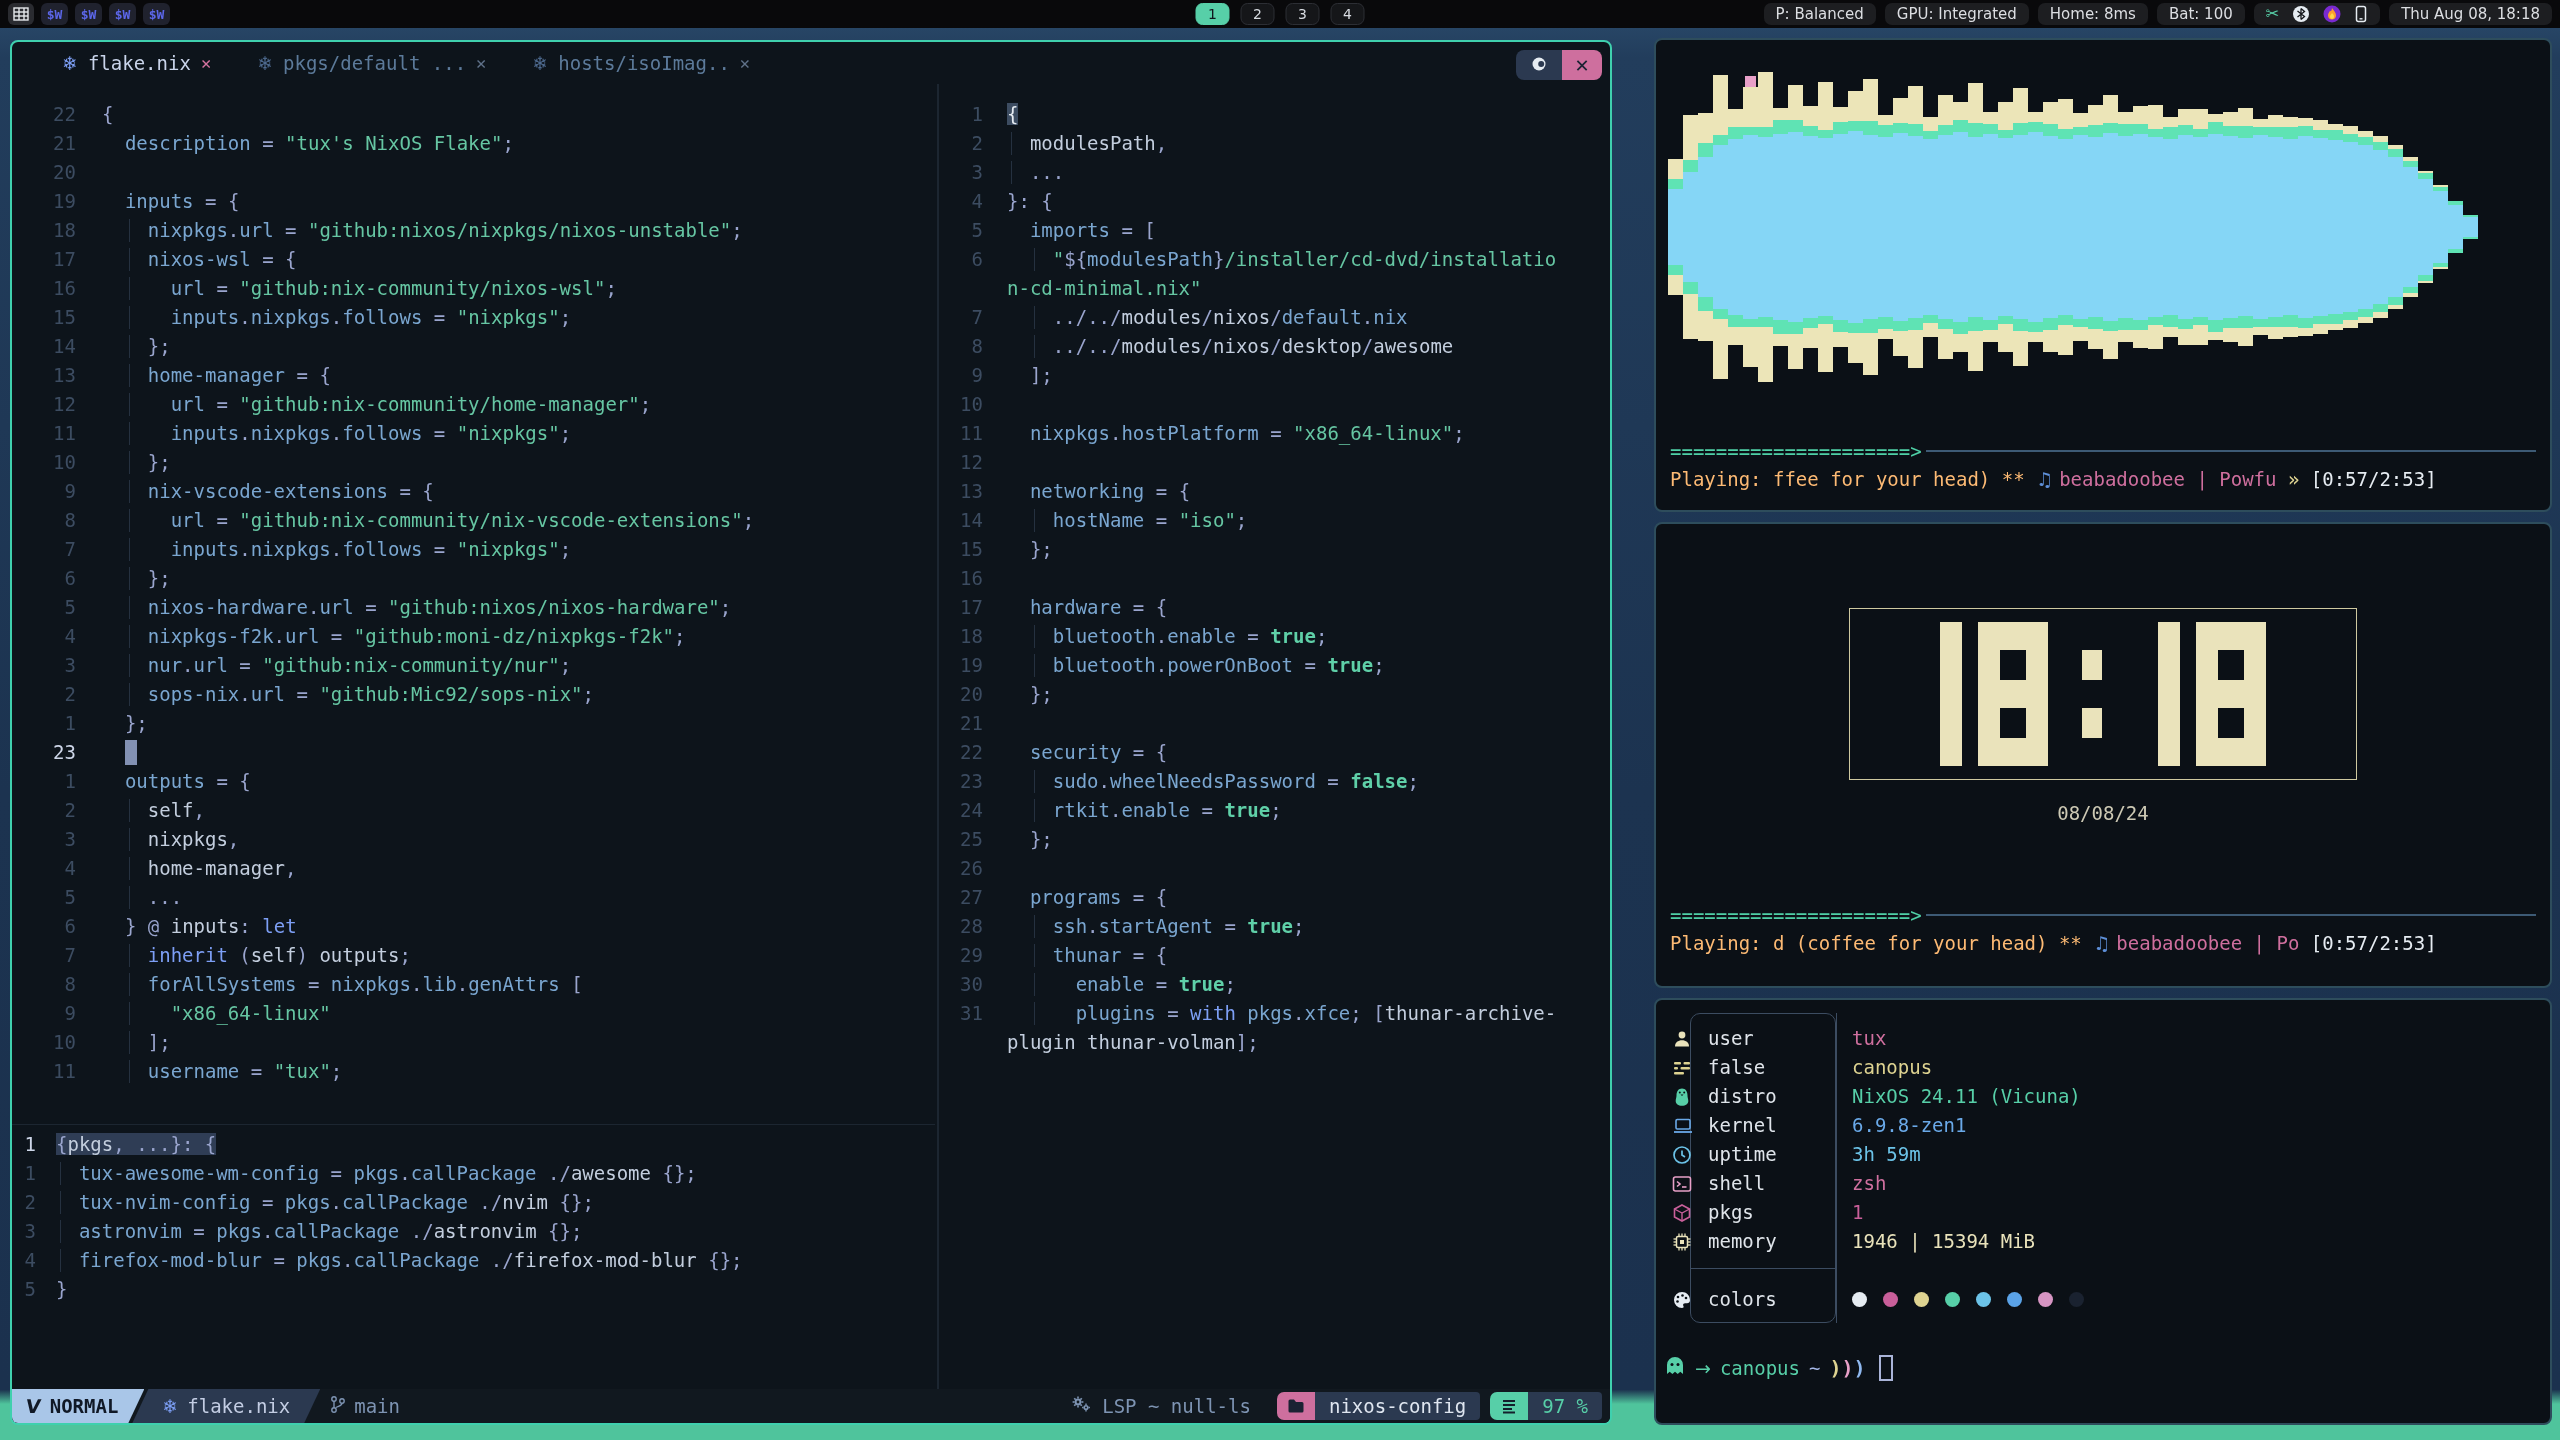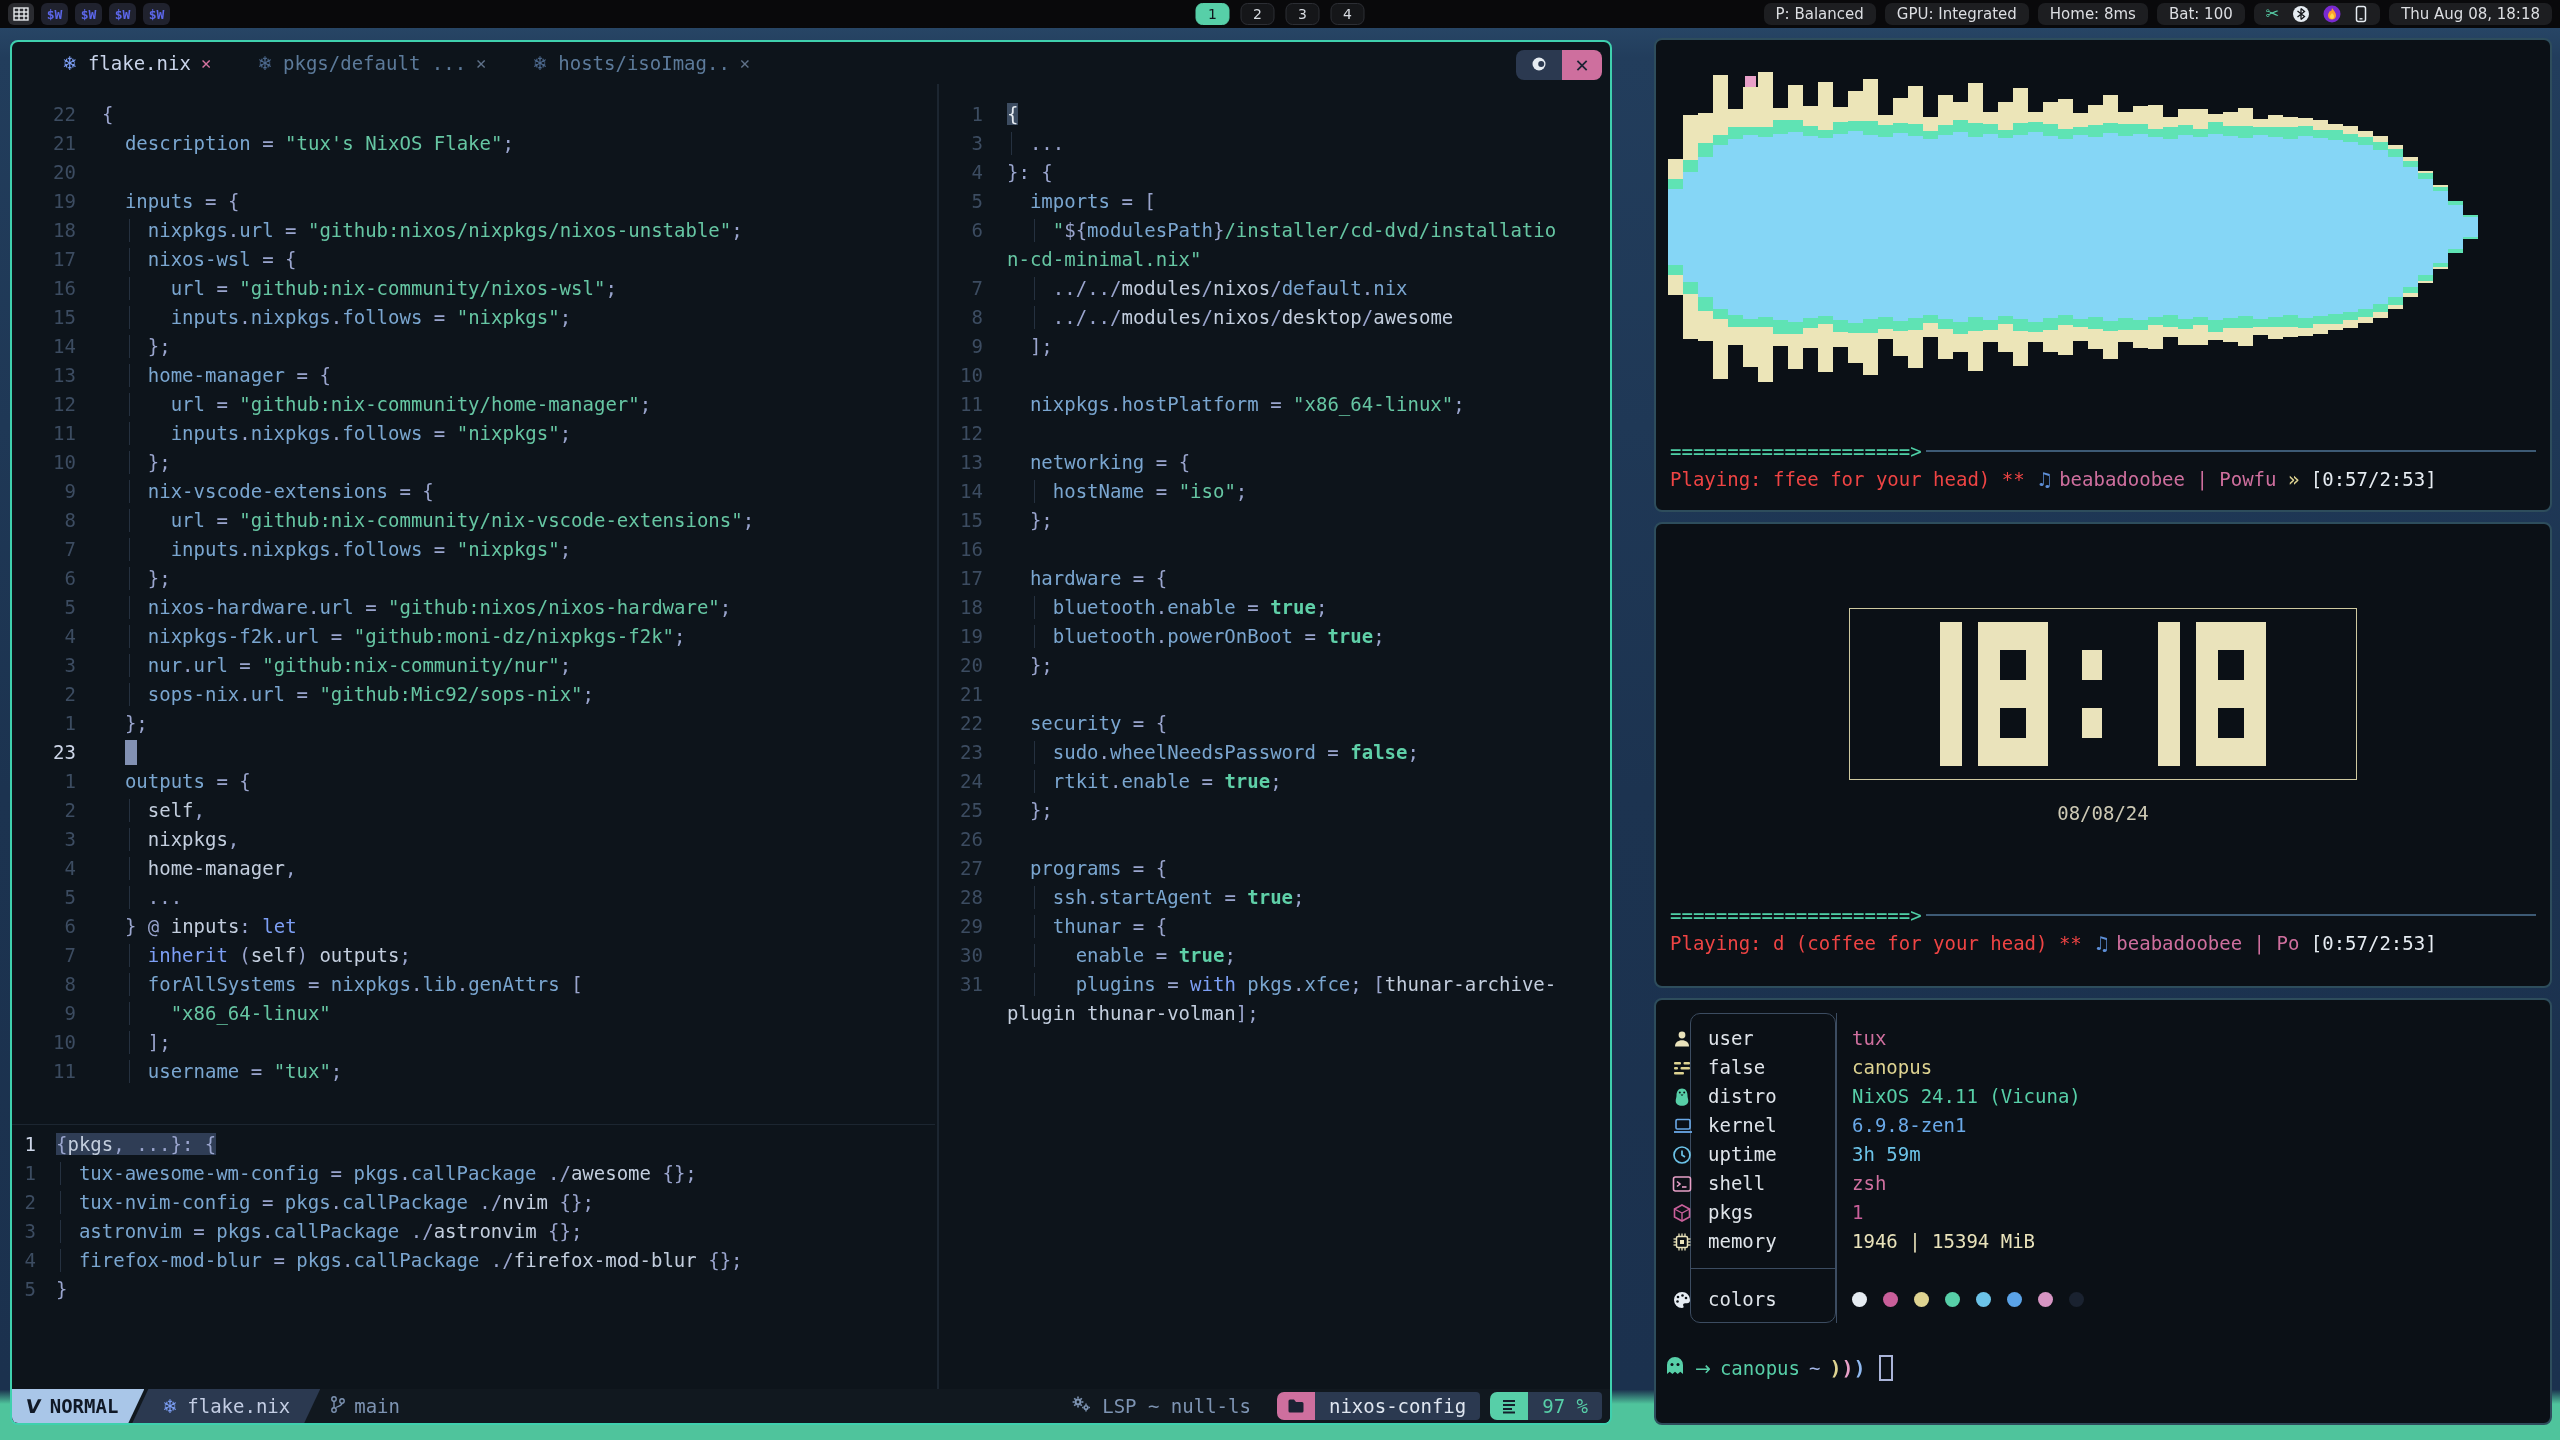--- a/index.html
+++ b/index.html
@@ -87,21 +87,21 @@
 
   
   .wave { position:absolute; left:12px; top:12px; height:350px; display:flex; align-items:center; }
   .wcol { width:15px; display:flex; flex-direction:column; justify-content:center; position:relative; }
   .wseg { width:15px; }
   .player { position:absolute; left:14px; right:14px; display:flex; flex-direction:column; gap:0; }
   .progress { display:flex; align-items:center; height:29px; font-size:19px; }
   .progress .eq { color:#4fd0a6; letter-spacing:0; }
   .progress .rule { flex:1; height:0; border-top:2px solid #3d5a75; margin-left:4px; }
   .playing { height:29px; line-height:29px; font-size:19px; white-space:pre; }
-  .lb { color:#ef4444; } .bl { color:#5e8fd8; } .pk { color:#cf6f9e; } .yl { color:#ded391; } .wh { color:#e6ecf2; }
+  .lb { color:#fdba74; } .bl { color:#5e8fd8; } .pk { color:#cf6f9e; } .yl { color:#ded391; } .wh { color:#e6ecf2; }
   .note { font-family:"DejaVu Sans",sans-serif; }
 
   
   .clockbox { position:absolute; left:193px; top:84px; width:508px; height:172px; border:1px solid #cfc9a0; display:flex; align-items:center; justify-content:center; }
   .digit { background:#eae3bb; height:144px; position:relative; }
   .d-one { width:22px; } .d-eight { width:70px; }
   .hole { position:absolute; left:22px; width:26px; height:30px; background:#0b1016; }
   .hole.t { top:28px; } .hole.b { top:86px; }
   .colon { width:20px; height:144px; display:flex; flex-direction:column; justify-content:center; gap:28px; background:transparent; }
   .colon div { width:20px; height:30px; background:#eae3bb; }
@@ -269,20 +269,21 @@
             <div class="row"><span class="ln">1</span><span class="guide" style="left:48px"></span><span class="txt">  <span class="c-b">tux-awesome-wm-config</span> <span class="c-l">=</span> <span class="c-b">pkgs</span><span class="c-l">.</span><span class="c-b">callPackage</span> <span class="c-l">.</span><span class="c-l">/</span><span class="c-w">awesome</span> <span class="c-l">{</span><span class="c-l">}</span><span class="c-l">;</span></span></div>
             <div class="row"><span class="ln">2</span><span class="guide" style="left:48px"></span><span class="txt">  <span class="c-b">tux-nvim-config</span> <span class="c-l">=</span> <span class="c-b">pkgs</span><span class="c-l">.</span><span class="c-b">callPackage</span> <span class="c-l">.</span><span class="c-l">/</span><span class="c-w">nvim</span> <span class="c-l">{</span><span class="c-l">}</span><span class="c-l">;</span></span></div>
             <div class="row"><span class="ln">3</span><span class="guide" style="left:48px"></span><span class="txt">  <span class="c-b">astronvim</span> <span class="c-l">=</span> <span class="c-b">pkgs</span><span class="c-l">.</span><span class="c-b">callPackage</span> <span class="c-l">.</span><span class="c-l">/</span><span class="c-w">astronvim</span> <span class="c-l">{</span><span class="c-l">}</span><span class="c-l">;</span></span></div>
             <div class="row"><span class="ln">4</span><span class="guide" style="left:48px"></span><span class="txt">  <span class="c-b">firefox-mod-blur</span> <span class="c-l">=</span> <span class="c-b">pkgs</span><span class="c-l">.</span><span class="c-b">callPackage</span> <span class="c-l">.</span><span class="c-l">/</span><span class="c-w">firefox-mod-blur</span> <span class="c-l">{</span><span class="c-l">}</span><span class="c-l">;</span></span></div>
             <div class="row"><span class="ln">5</span><span class="txt"><span class="c-l">}</span></span></div>
           </div>
       </div>
       <div class="pane pane-right">
         <div class="vbuf" id="right-rows">
             <div class="row"><span class="ln">1</span><span class="txt"><span class="icur">{</span></span></div>
+            <div class="row"><span class="ln">2</span><span class="guide" style="left:72px"></span><span class="txt">  <span class="c-w">modulesPath</span><span class="c-l">,</span></span></div>
             <div class="row"><span class="ln">3</span><span class="guide" style="left:72px"></span><span class="txt">  <span class="c-l">.</span><span class="c-l">.</span><span class="c-l">.</span></span></div>
             <div class="row"><span class="ln">4</span><span class="txt"><span class="c-l">}</span><span class="c-l">:</span> <span class="c-l">{</span></span></div>
             <div class="row"><span class="ln">5</span><span class="txt">  <span class="c-b">imports</span> <span class="c-l">=</span> <span class="c-l">[</span></span></div>
             <div class="row"><span class="ln">6</span><span class="guide" style="left:94.88px"></span><span class="txt">    <span class="c-s">"</span><span class="c-l">${</span><span class="c-b">modulesPath</span><span class="c-l">}</span><span class="c-s">/installer/cd-dvd/installatio</span></span></div>
             <div class="row"><span class="ln"></span><span class="txt"><span class="c-s">n-cd-minimal.nix"</span></span></div>
             <div class="row"><span class="ln">7</span><span class="guide" style="left:94.88px"></span><span class="txt">    <span class="c-l">.</span><span class="c-l">.</span><span class="c-l">/</span><span class="c-l">.</span><span class="c-l">.</span><span class="c-l">/</span><span class="c-w">modules</span><span class="c-l">/</span><span class="c-w">nixos</span><span class="c-l">/</span><span class="c-b">default</span><span class="c-l">.</span><span class="c-b">nix</span></span></div>
             <div class="row"><span class="ln">8</span><span class="guide" style="left:94.88px"></span><span class="txt">    <span class="c-l">.</span><span class="c-l">.</span><span class="c-l">/</span><span class="c-l">.</span><span class="c-l">.</span><span class="c-l">/</span><span class="c-w">modules</span><span class="c-l">/</span><span class="c-w">nixos</span><span class="c-l">/</span><span class="c-w">desktop</span><span class="c-l">/</span><span class="c-w">awesome</span></span></div>
             <div class="row"><span class="ln">9</span><span class="txt">  <span class="c-l">]</span><span class="c-l">;</span></span></div>
             <div class="row"><span class="ln">10</span><span class="txt">&nbsp;</span></div>
             <div class="row"><span class="ln">11</span><span class="txt">  <span class="c-b">nixpkgs</span><span class="c-l">.</span><span class="c-b">hostPlatform</span> <span class="c-l">=</span> <span class="c-s">"x86_64-linux"</span><span class="c-l">;</span></span></div>

